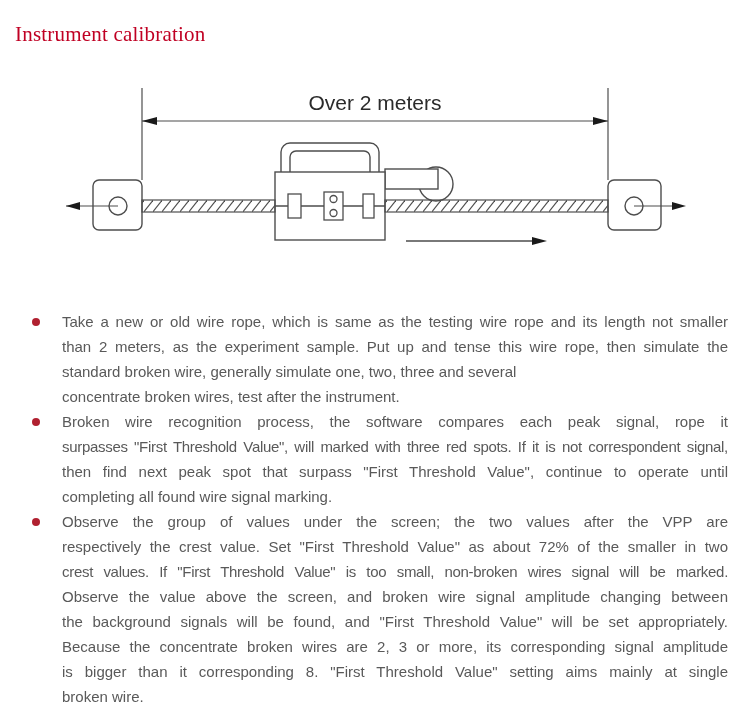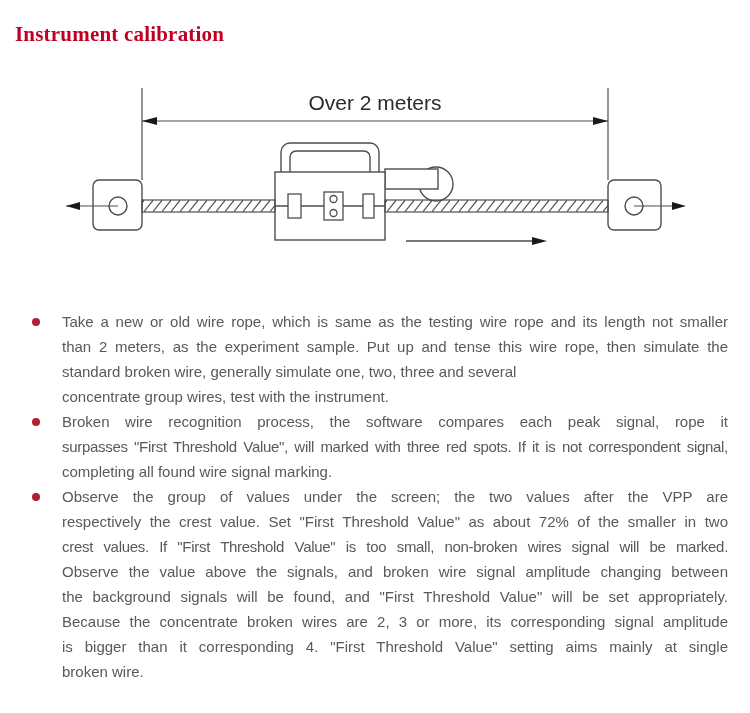--- a/index.html
+++ b/index.html
@@ -4,21 +4,21 @@
 <style>
   html,body{margin:0;padding:0;}
   body{
     width:750px;height:713px;position:relative;overflow:hidden;
     background:#ffffff;
     font-family:"Liberation Sans", sans-serif;
   }
   .page-title{
     position:absolute;left:15px;top:22px;
     font-family:"Liberation Serif", serif;
-    font-weight:bold;font-size:21px;color:#c00023;
+    font-weight:normal;font-size:21px;color:#c00023;
     letter-spacing:0.2px;
   }
   .diagram{
     position:absolute;left:0;top:80px;width:604px;height:180px;
   }
   .diagram svg{display:block;}
   .dia-label{
     font-family:"Liberation Sans", sans-serif;
     font-size:21px;fill:#2b2b2b;
   }
@@ -100,35 +100,36 @@
   </svg>
 </div>
 
 <div class="bullets">
 
   <div class="bullet-block">
     <span class="dot"></span>
     <div class="bl j">Take a new or old wire rope, which is same as the testing wire rope and its length not smaller</div>
     <div class="bl j">than 2 meters, as the experiment sample. Put up and tense this wire rope, then simulate the</div>
     <div class="bl">standard broken wire, generally simulate one, two, three and several</div>
-    <div class="bl">concentrate group wires, test with the instrument.</div>
+    <div class="bl">concentrate broken wires, test after the instrument.</div>
   </div>
 
   <div class="bullet-block">
     <span class="dot"></span>
     <div class="bl j">Broken wire recognition process, the software compares each peak signal, rope it</div>
     <div class="bl j tight">surpasses "First Threshold Value", will marked with three red spots. If it is not correspondent signal,</div>
+    <div class="bl j">then find next peak spot that surpass "First Threshold Value", continue to operate until</div>
     <div class="bl">completing all found wire signal marking.</div>
   </div>
 
   <div class="bullet-block">
     <span class="dot"></span>
     <div class="bl j">Observe the group of values under the screen; the two values after the VPP are</div>
     <div class="bl j">respectively the crest value. Set "First Threshold Value" as about 72% of the smaller in two</div>
     <div class="bl j tight">crest values. If "First Threshold Value" is too small, non-broken wires signal will be marked.</div>
-    <div class="bl j">Observe the value above the signals, and broken wire signal amplitude changing between</div>
+    <div class="bl j">Observe the value above the screen, and broken wire signal amplitude changing between</div>
     <div class="bl j">the background signals will be found, and "First Threshold Value" will be set appropriately.</div>
     <div class="bl j">Because the concentrate broken wires are 2, 3 or more, its corresponding signal amplitude</div>
-    <div class="bl j">is bigger than it corresponding 4. "First Threshold Value" setting aims mainly at single</div>
+    <div class="bl j">is bigger than it corresponding 8. "First Threshold Value" setting aims mainly at single</div>
     <div class="bl">broken wire.</div>
   </div>
 
 </div>
 
 </body></html>

